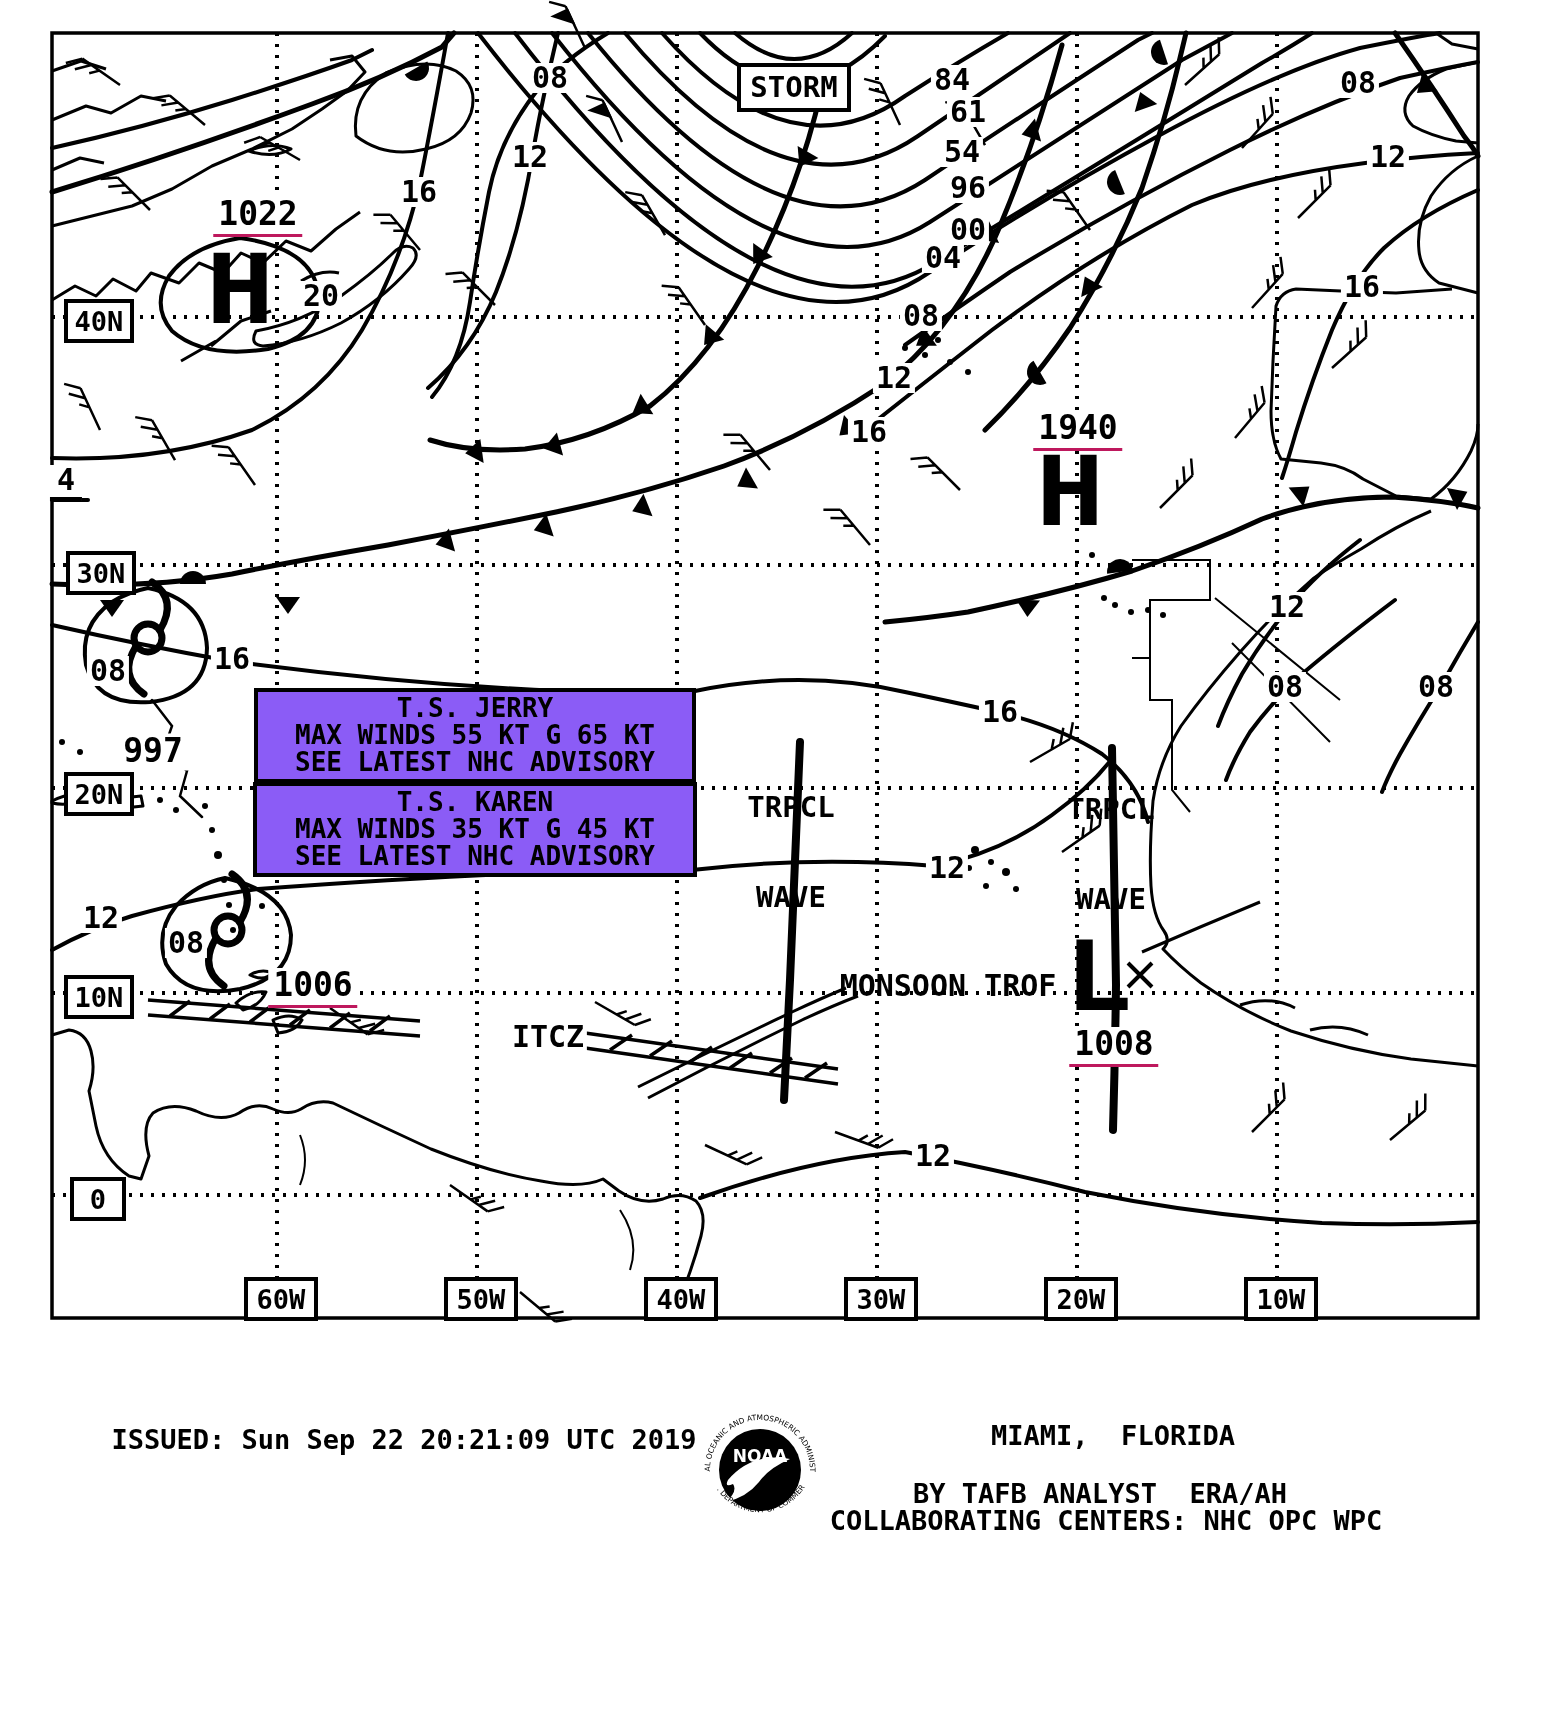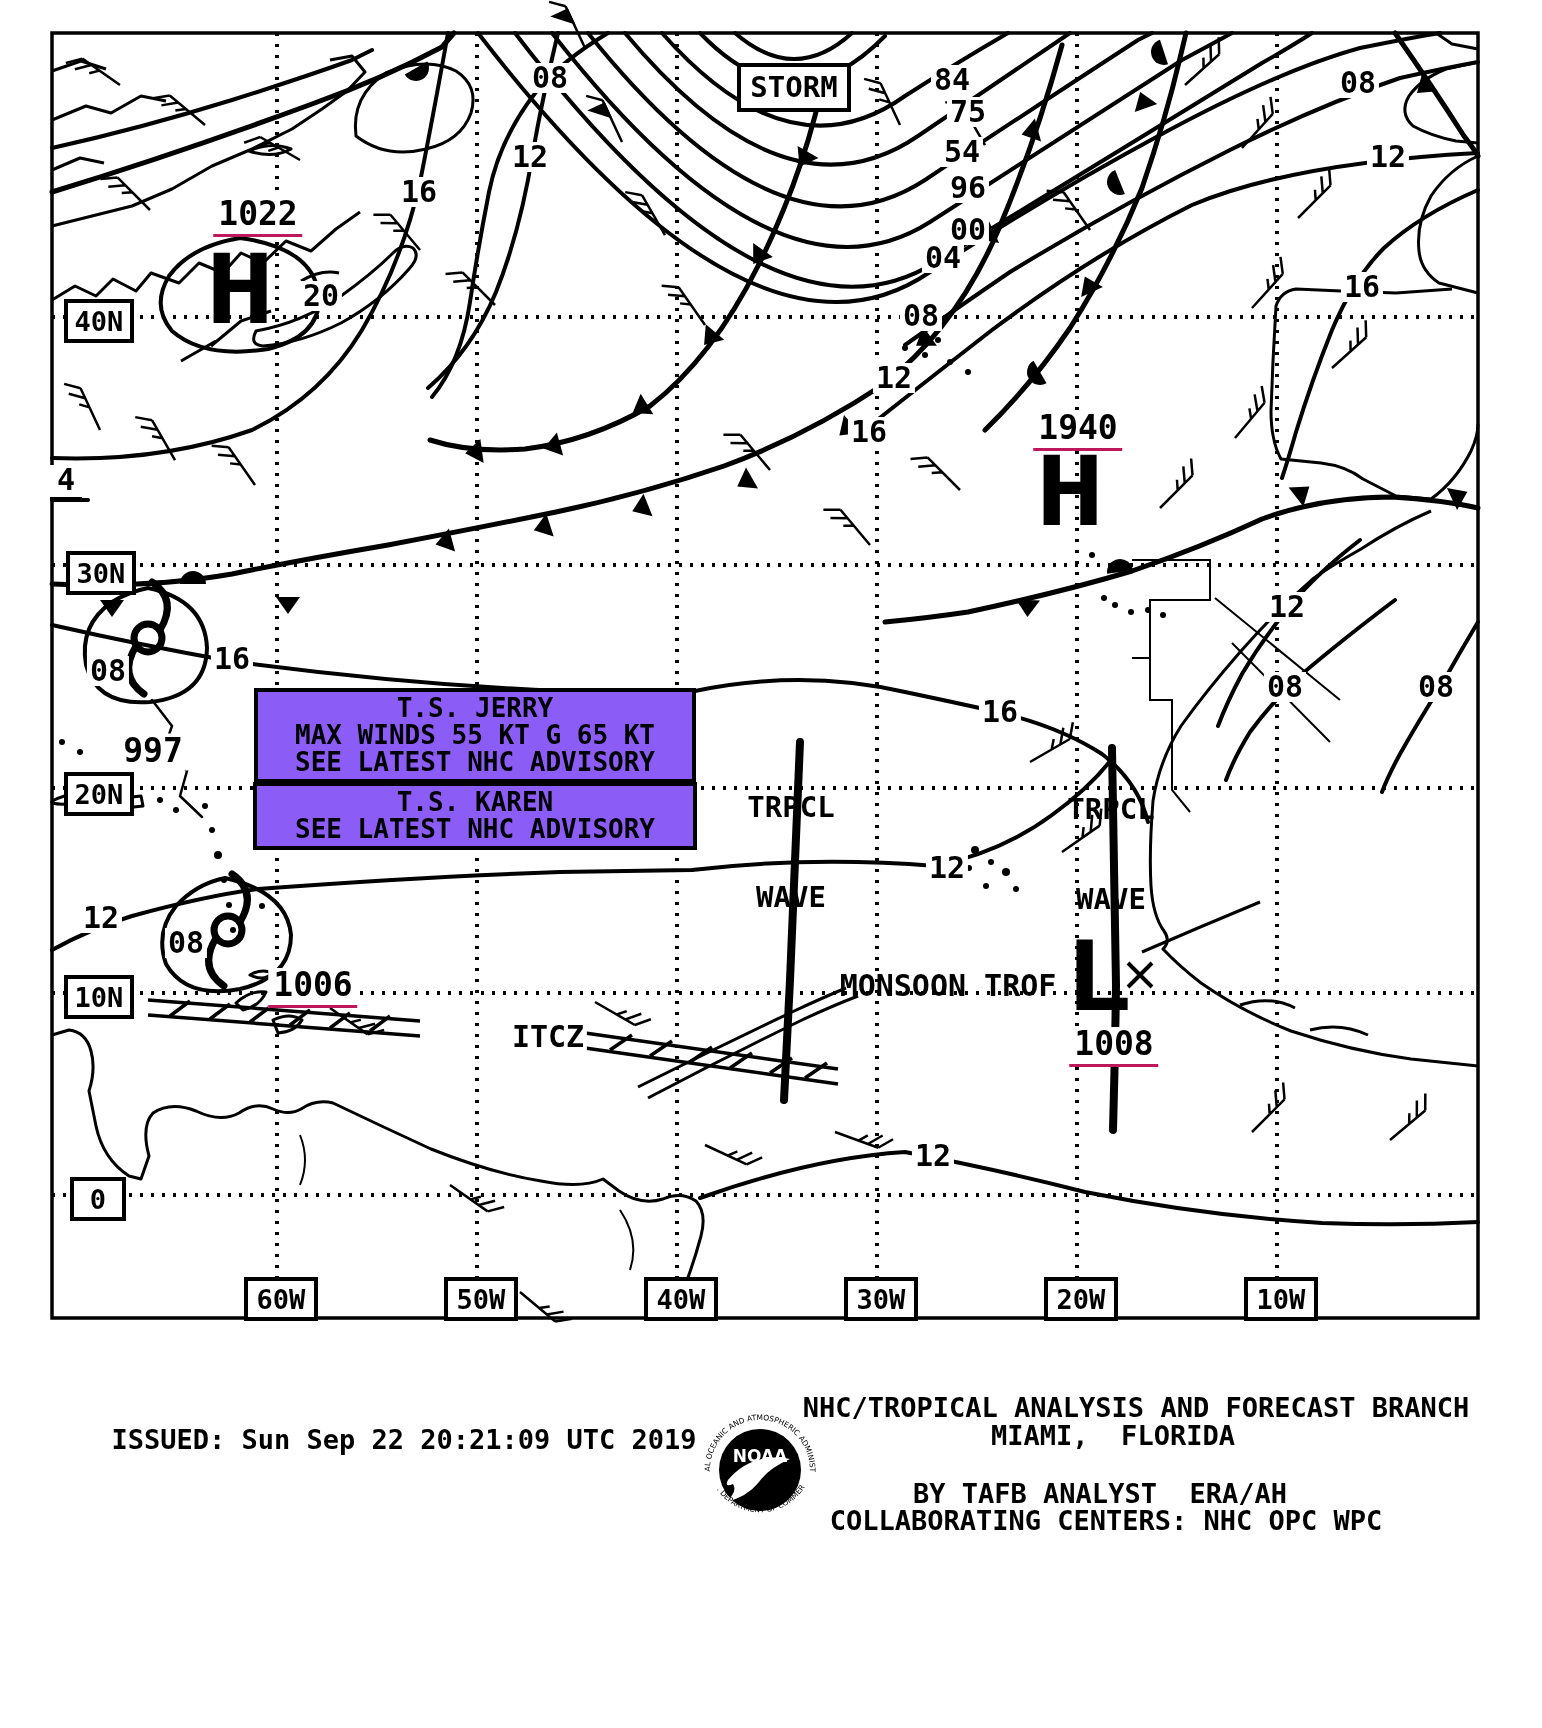--- a/index.html
+++ b/index.html
@@ -251,21 +251,21 @@
     <text fill="#000" style="font:7.5px 'DejaVu Sans',sans-serif" text-anchor="middle">
       <textPath href="#ringtop" startOffset="50%">NATIONAL OCEANIC AND ATMOSPHERIC ADMINISTRATION</textPath>
     </text>
     <text fill="#000" style="font:7.5px 'DejaVu Sans',sans-serif" text-anchor="middle">
       <textPath href="#ringbot" startOffset="50%">U.S. DEPARTMENT OF COMMERCE</textPath>
     </text>
   </g>
 </svg>
 
 <div class="lbl" style="left:952px;top:80px">84</div>
-<div class="lbl" style="left:968px;top:112px">75</div>
+<div class="lbl" style="left:968px;top:112px">61</div>
 <div class="lbl" style="left:962px;top:152px">54</div>
 <div class="lbl" style="left:968px;top:188px">96</div>
 <div class="lbl" style="left:968px;top:230px">00</div>
 <div class="lbl" style="left:943px;top:258px">04</div>
 <div class="lbl" style="left:921px;top:316px">08</div>
 <div class="lbl" style="left:894px;top:378px">12</div>
 <div class="lbl" style="left:869px;top:432px">16</div>
 <div class="lbl" style="left:550px;top:78px">08</div>
 <div class="lbl" style="left:530px;top:157px">12</div>
 <div class="lbl" style="left:419px;top:192px">16</div>
@@ -333,33 +333,33 @@
       <span>10W</span>
     </div>
 
 <div class="adv" style="left:254px;top:688px;width:434px">
   <div>T.S. JERRY</div>
   <div>MAX WINDS 55 KT G 65 KT</div>
   <div>SEE LATEST NHC ADVISORY</div>
 </div>
 <div class="adv" style="left:253px;top:782px;width:436px">
   <div>T.S. KAREN</div>
+  <div>MAX WINDS 35 KT G 45 KT</div>
   <div>SEE LATEST NHC ADVISORY</div>
 </div>
 
 <div class="feat" style="left:791px;top:837px">
   <div>TRPCL</div>
   <div>WAVE</div>
 </div>
 <div class="feat" style="left:1111px;top:839px">
   <div>TRPCL</div>
   <div>WAVE</div>
 </div>
 <div class="feat" style="left:948px;top:986px;font-size:30px">MONSOON TROF</div>
 <div class="lbl" style="left:548px;top:1037px">ITCZ</div>
 
 <div class="cap" style="left:404px;top:1440px">ISSUED: Sun Sep 22 20:21:09 UTC 2019</div>
-<div class="cap" style="left:1136px;top:1408px">NHC/TROPICAL ANALYSIS AND FORECAST BRANCH</div>
 <div class="cap" style="left:1113px;top:1436px">MIAMI,  FLORIDA</div>
 <div class="cap" style="left:1100px;top:1494px">BY TAFB ANALYST  ERA/AH</div>
 <div class="cap" style="left:1106px;top:1521px">COLLABORATING CENTERS: NHC OPC WPC</div>
 
 </div>
 
 </body></html>

